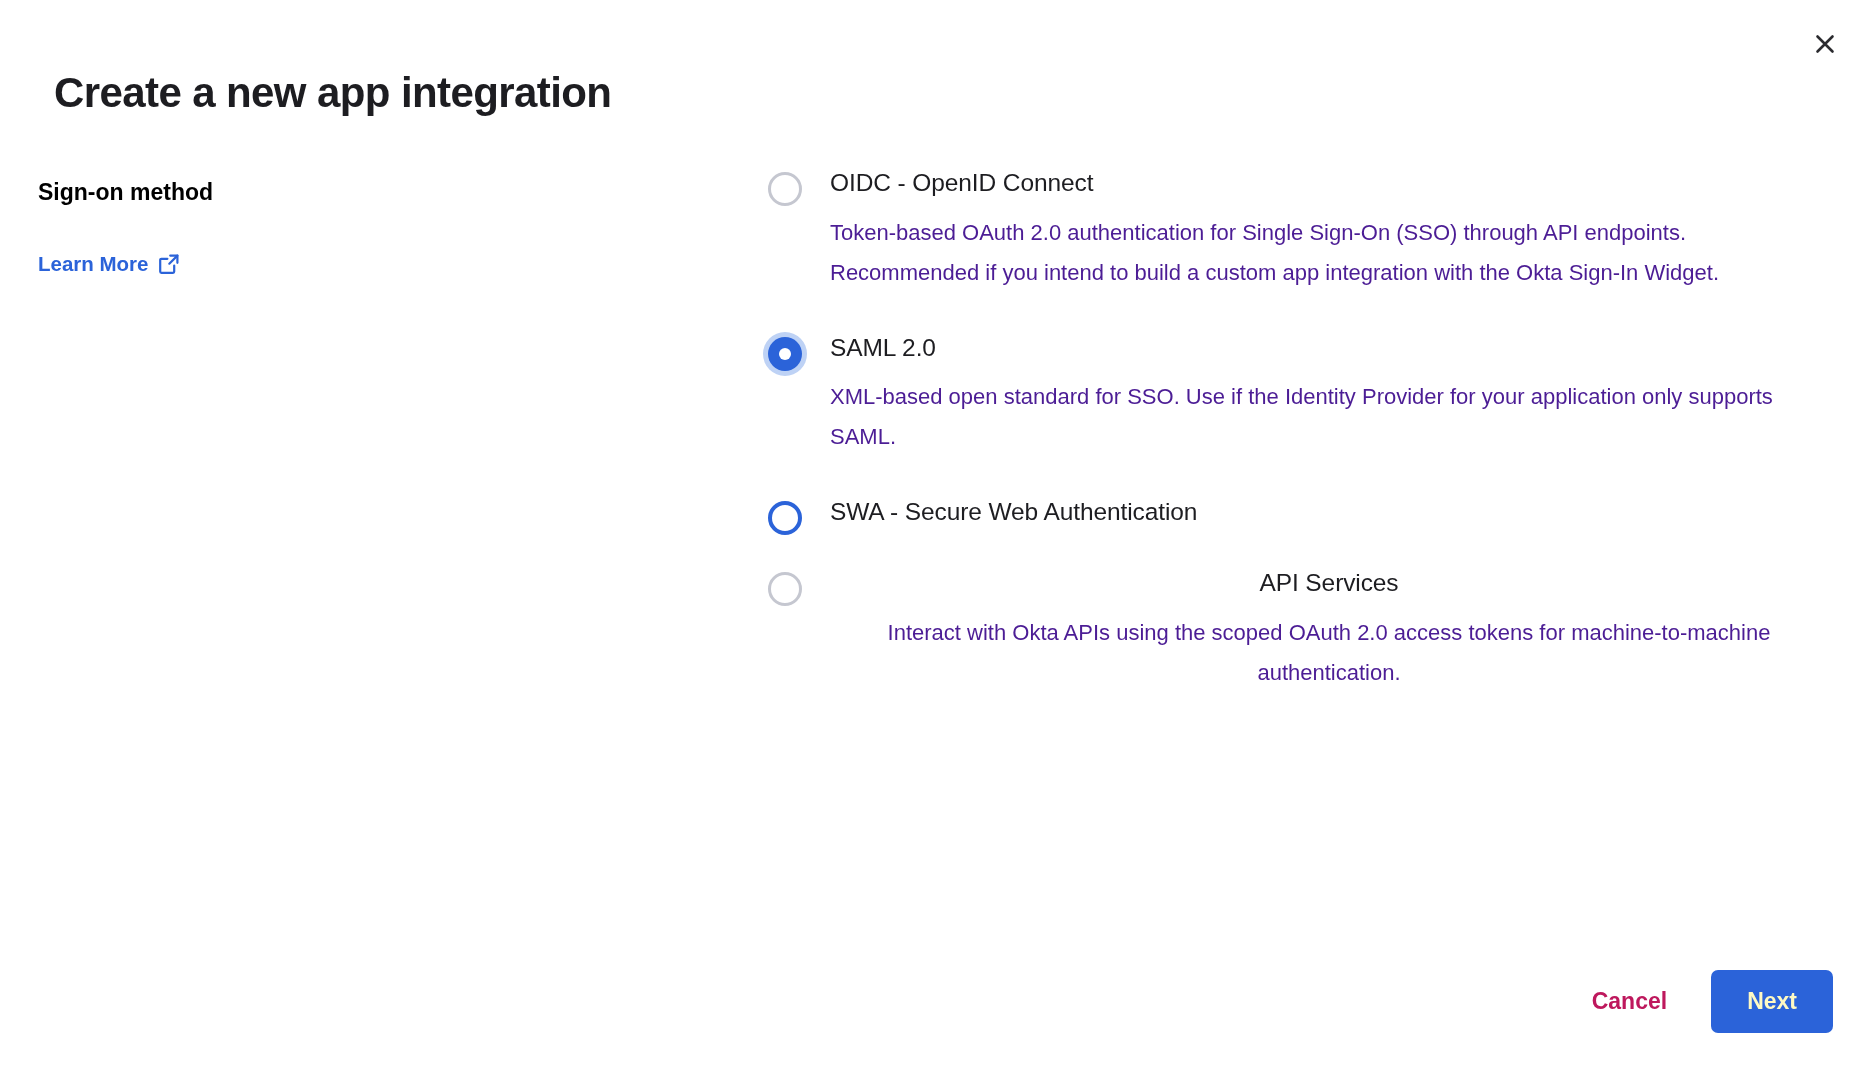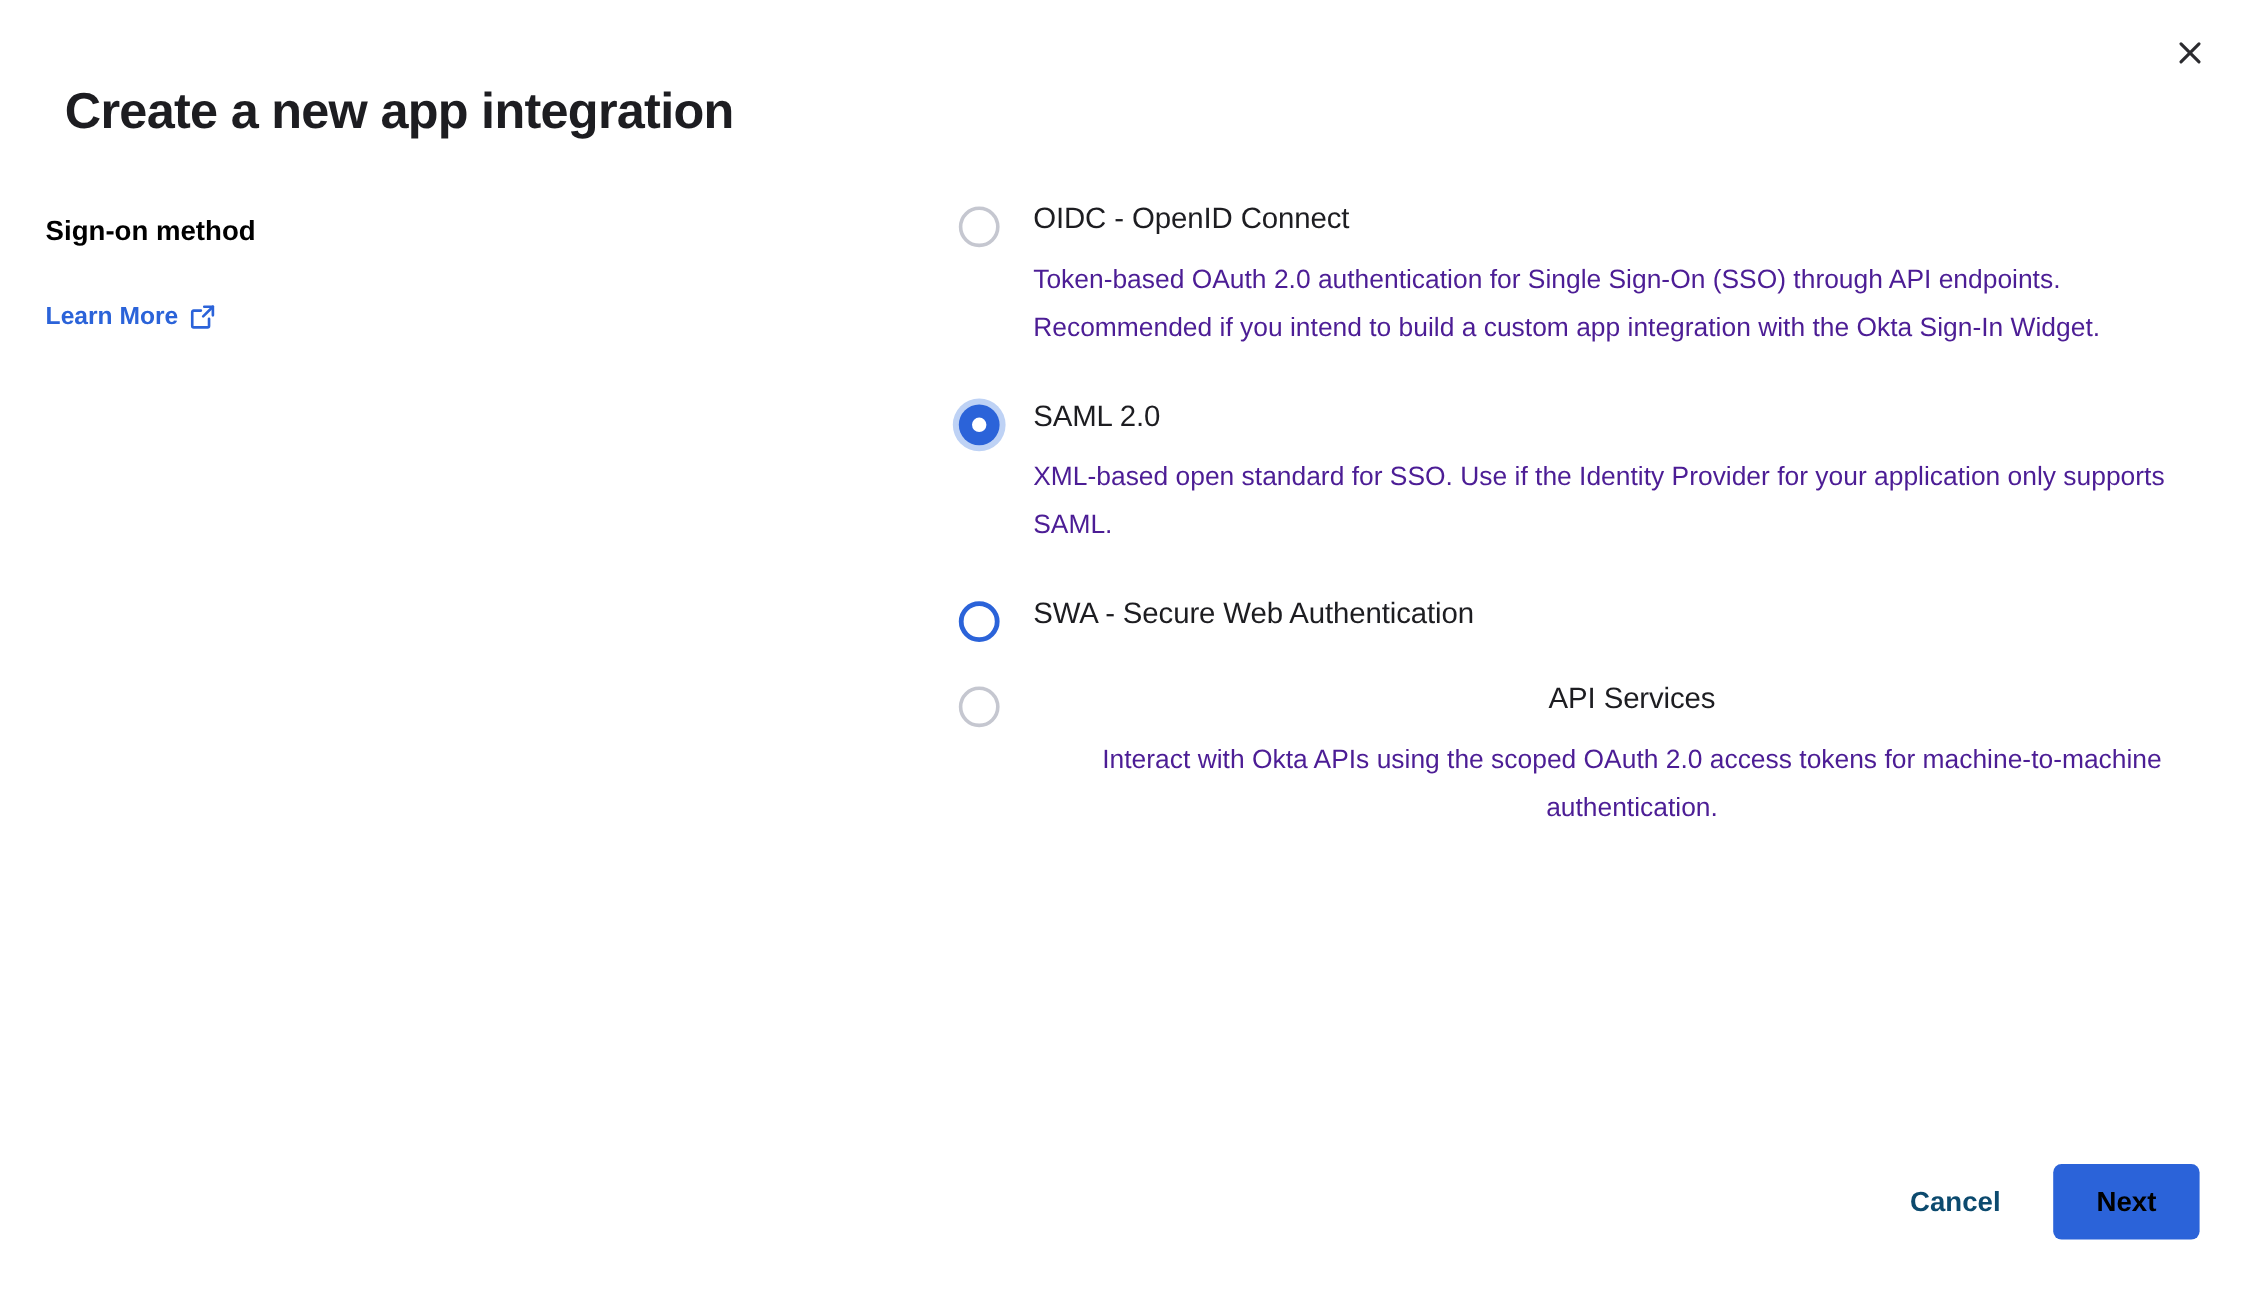--- a/index.html
+++ b/index.html
@@ -75,21 +75,21 @@
     font-weight: bold;
     color: #2b63d9;
     text-decoration: none;
     cursor: pointer;
   }
   .learn-more svg { display: block; }
 
   
   .options {
     position: absolute;
-    left: 799px;
+    left: 768px;
     top: 168px;
     width: 1060px;
   }
   .option {
     position: relative;
     padding-left: 62px;
     margin-bottom: 40px;
     cursor: pointer;
   }
   .option:last-child { margin-bottom: 0; text-align: center; }
@@ -148,31 +148,31 @@
     position: absolute;
     right: 40px;
     bottom: 42px;
     display: flex;
     align-items: center;
     gap: 30px;
   }
   .cancel-btn {
     font-size: 23px;
     font-weight: bold;
-    color: #0c4a6e;
+    color: #be185d;
     background: none;
     border: none;
     cursor: pointer;
     padding: 10px 14px;
     font-family: inherit;
   }
   .next-btn {
     font-size: 23px;
     font-weight: bold;
-    color: #000000;
+    color: #fef9c3;
     background: #2b63d9;
     border: none;
     border-radius: 7px;
     padding: 17px 36px;
     cursor: pointer;
     font-family: inherit;
     line-height: 1.25;
   }
 </style>
 </head>

